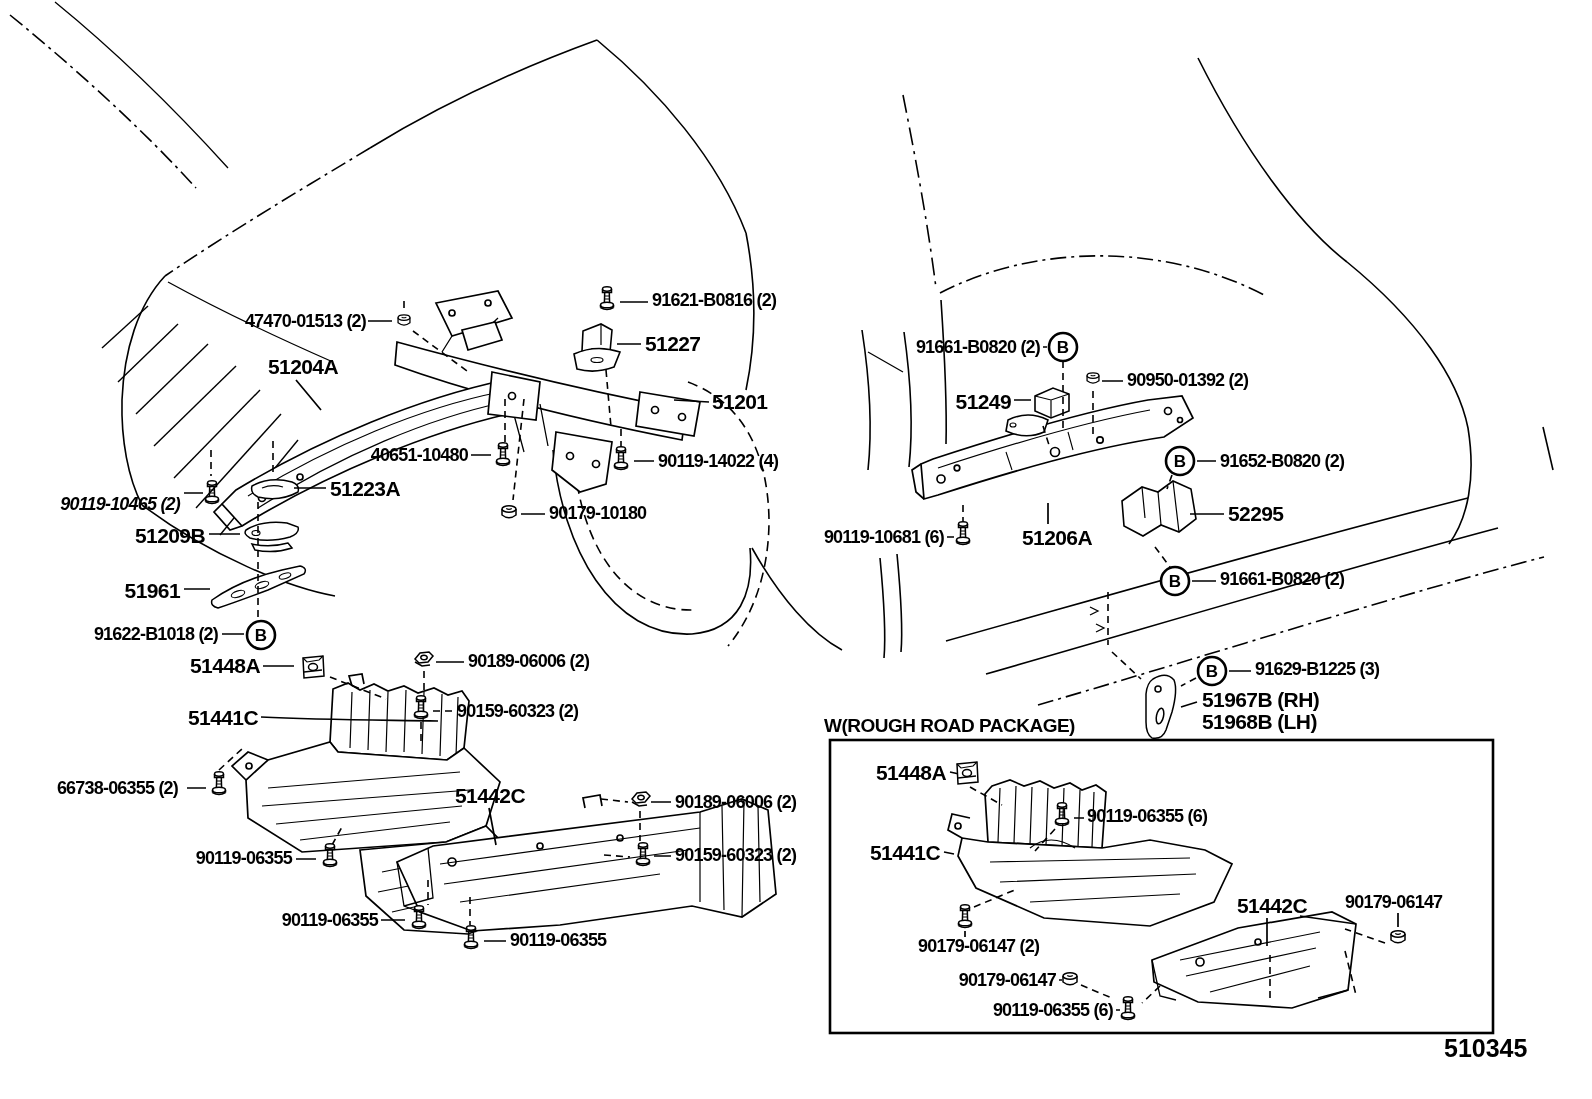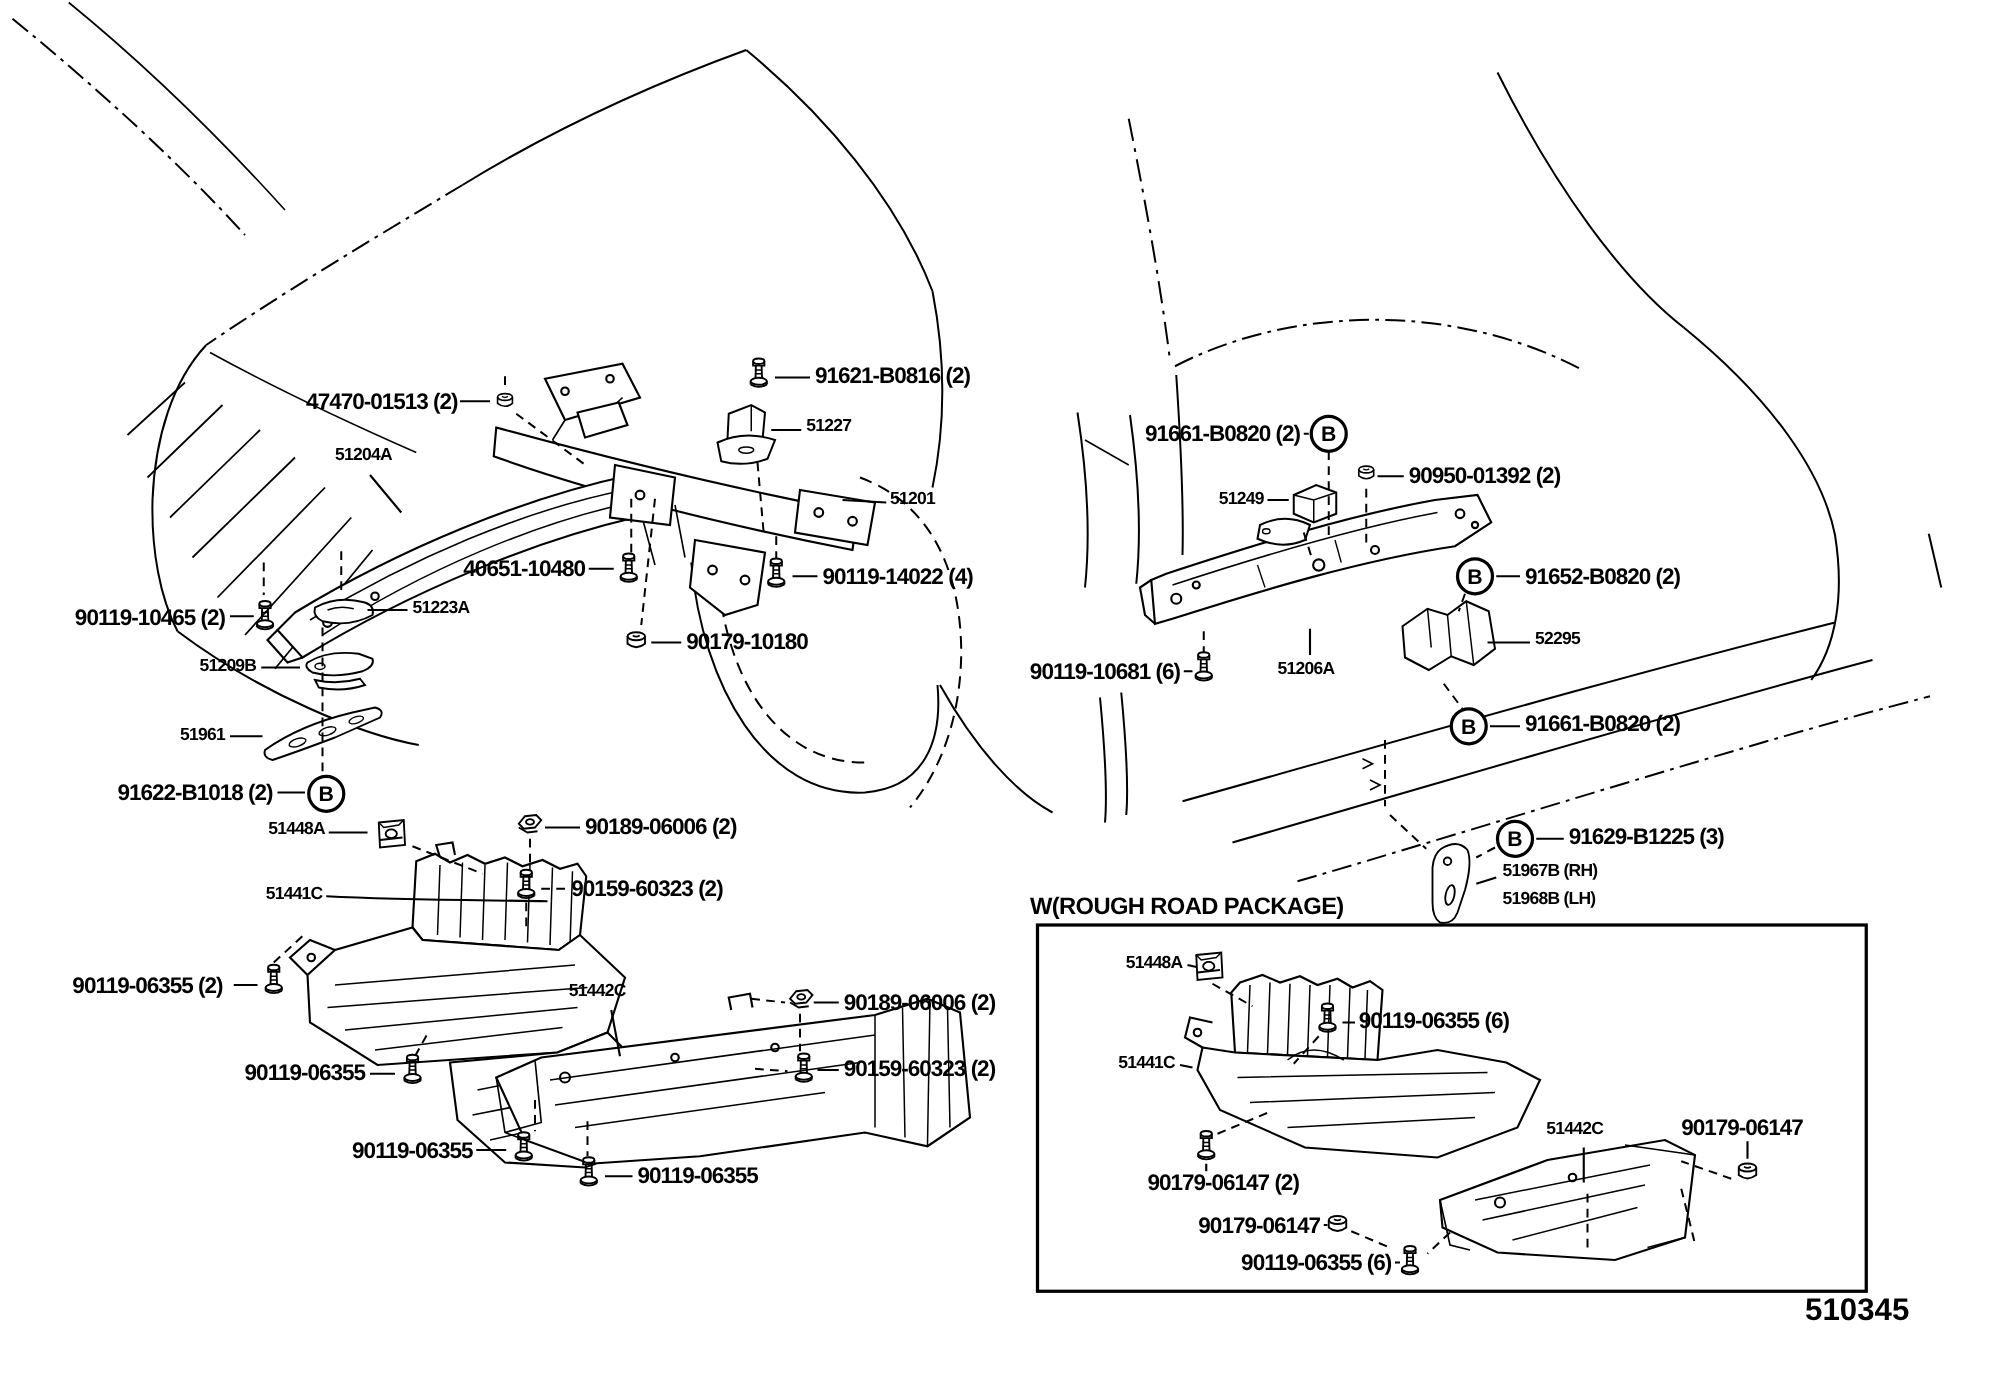--- a/index.html
+++ b/index.html
@@ -6,21 +6,21 @@
   .stage {
     position:relative; width:1592px; height:1099px; background:#ffffff;
     font-family:"Liberation Sans", sans-serif; overflow:hidden;
   }
   svg { position:absolute; left:0; top:0; }
   .lbl {
     position:absolute; white-space:nowrap; color:#000; font-weight:700;
     font-family:"Liberation Sans", sans-serif; line-height:1;
   }
   .num  { font-size:18px; letter-spacing:-0.8px; }
-  .part { font-size:14px; letter-spacing:-0.6px;text-align:right; }
+  .part { font-size:21px; letter-spacing:-0.6px;text-align:right; }
   .boxtitle { font-size:19px; letter-spacing:-0.5px; }
   .code { font-size:25px; letter-spacing:0px; }
   .bletter { font: 700 17px "Liberation Sans", sans-serif; }
 </style>
 </head>
 <body>
 
 <div class="stage">
 
 <svg width="1592" height="1099" viewBox="0 0 1592 1099">
@@ -320,30 +320,30 @@
 </svg>
 
   <div class="lbl num" style="right:1226px; top:312px;">47470-01513 (2)</div>
   <div class="lbl part" style="left:268px;  top:356px;">51204A</div>
   <div class="lbl num" style="left:652px;  top:291px;">91621-B0816 (2)</div>
   <div class="lbl part" style="left:645px;  top:333px;">51227</div>
   <div class="lbl part" style="left:712px;  top:391px;">51201</div>
   <div class="lbl num" style="right:1124px; top:446px;">40651-10480</div>
   <div class="lbl num" style="left:658px;  top:452px;">90119-14022 (4)</div>
   <div class="lbl part" style="left:330px;  top:478px;">51223A</div>
-  <div class="lbl num" style="right:1412px; top:485px;">90119-10465 (2)</div>
+  <div class="lbl num" style="right:1412px; top:495px;font-style:italic;">90119-10465 (2)</div>
   <div class="lbl num" style="left:549px;  top:504px;">90179-10180</div>
   <div class="lbl part" style="right:1387px; top:525px;">51209B</div>
   <div class="lbl part" style="right:1412px; top:580px;">51961</div>
   <div class="lbl num" style="right:1374px; top:625px;margin-left:15px;">91622-B1018 (2)</div>
   <div class="lbl part" style="right:1332px; top:655px;">51448A</div>
   <div class="lbl num" style="left:468px;  top:652px;">90189-06006 (2)</div>
   <div class="lbl part" style="right:1334px; top:707px;">51441C</div>
   <div class="lbl num" style="left:457px;  top:702px;">90159-60323 (2)</div>
-  <div class="lbl num" style="right:1414px; top:779px;">90119-06355 (2)</div>
+  <div class="lbl num" style="right:1414px; top:779px;">66738-06355 (2)</div>
   <div class="lbl part" style="left:455px;  top:785px;">51442C</div>
   <div class="lbl num" style="left:675px;  top:793px;">90189-06006 (2)</div>
   <div class="lbl num" style="right:1300px; top:849px;">90119-06355</div>
   <div class="lbl num" style="left:675px;  top:846px;">90159-60323 (2)</div>
   <div class="lbl num" style="right:1214px; top:911px;">90119-06355</div>
   <div class="lbl num" style="left:510px;  top:931px;">90119-06355</div>
 
   <div class="lbl num" style="right:552px;  top:338px;">91661-B0820 (2)</div>
   <div class="lbl num" style="left:1127px; top:371px;">90950-01392 (2)</div>
   <div class="lbl part" style="right:581px;  top:391px;">51249</div>

